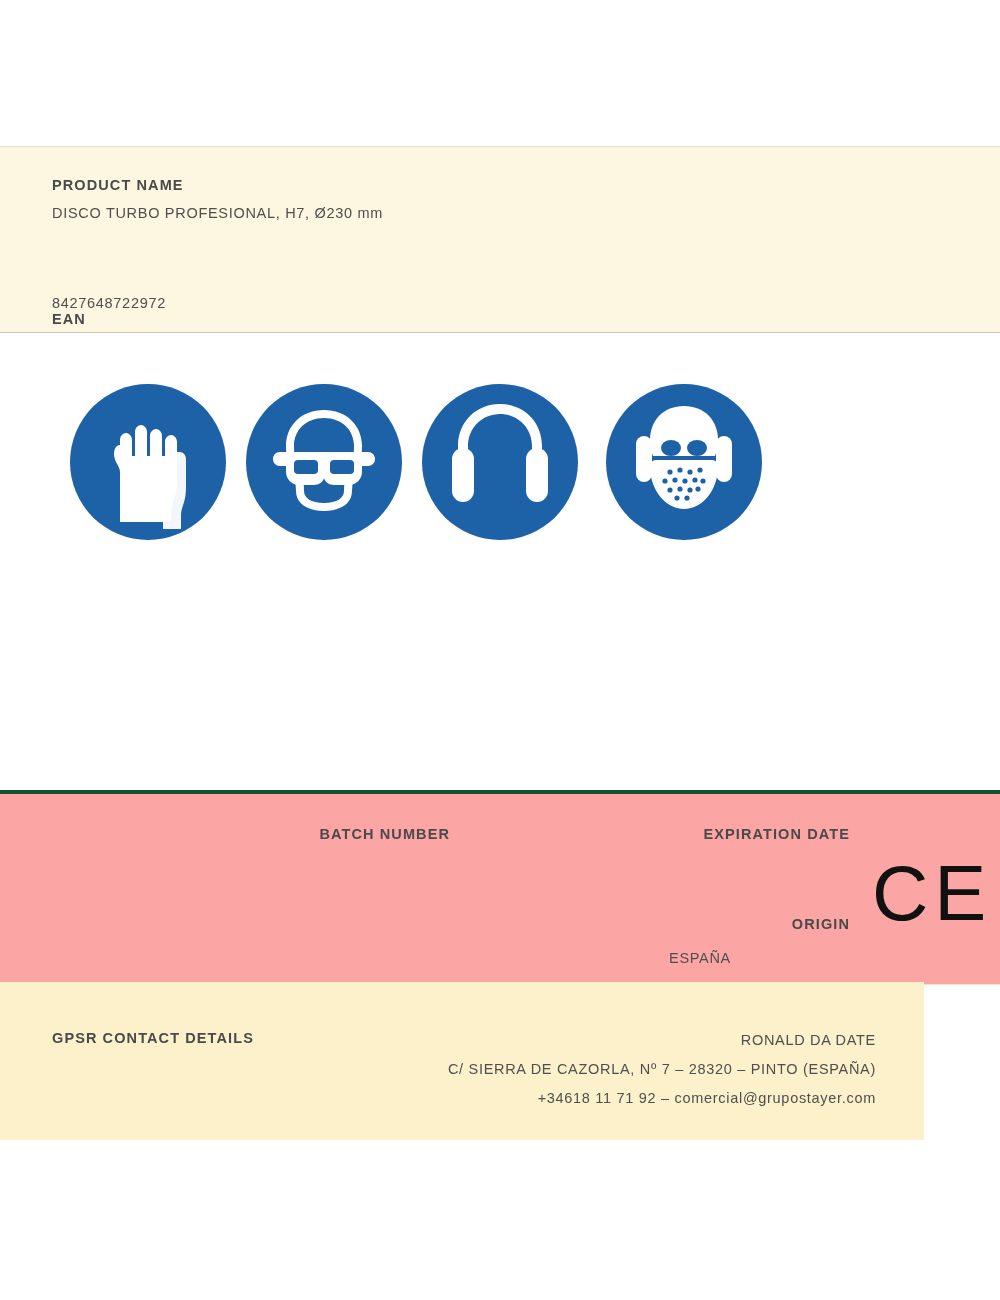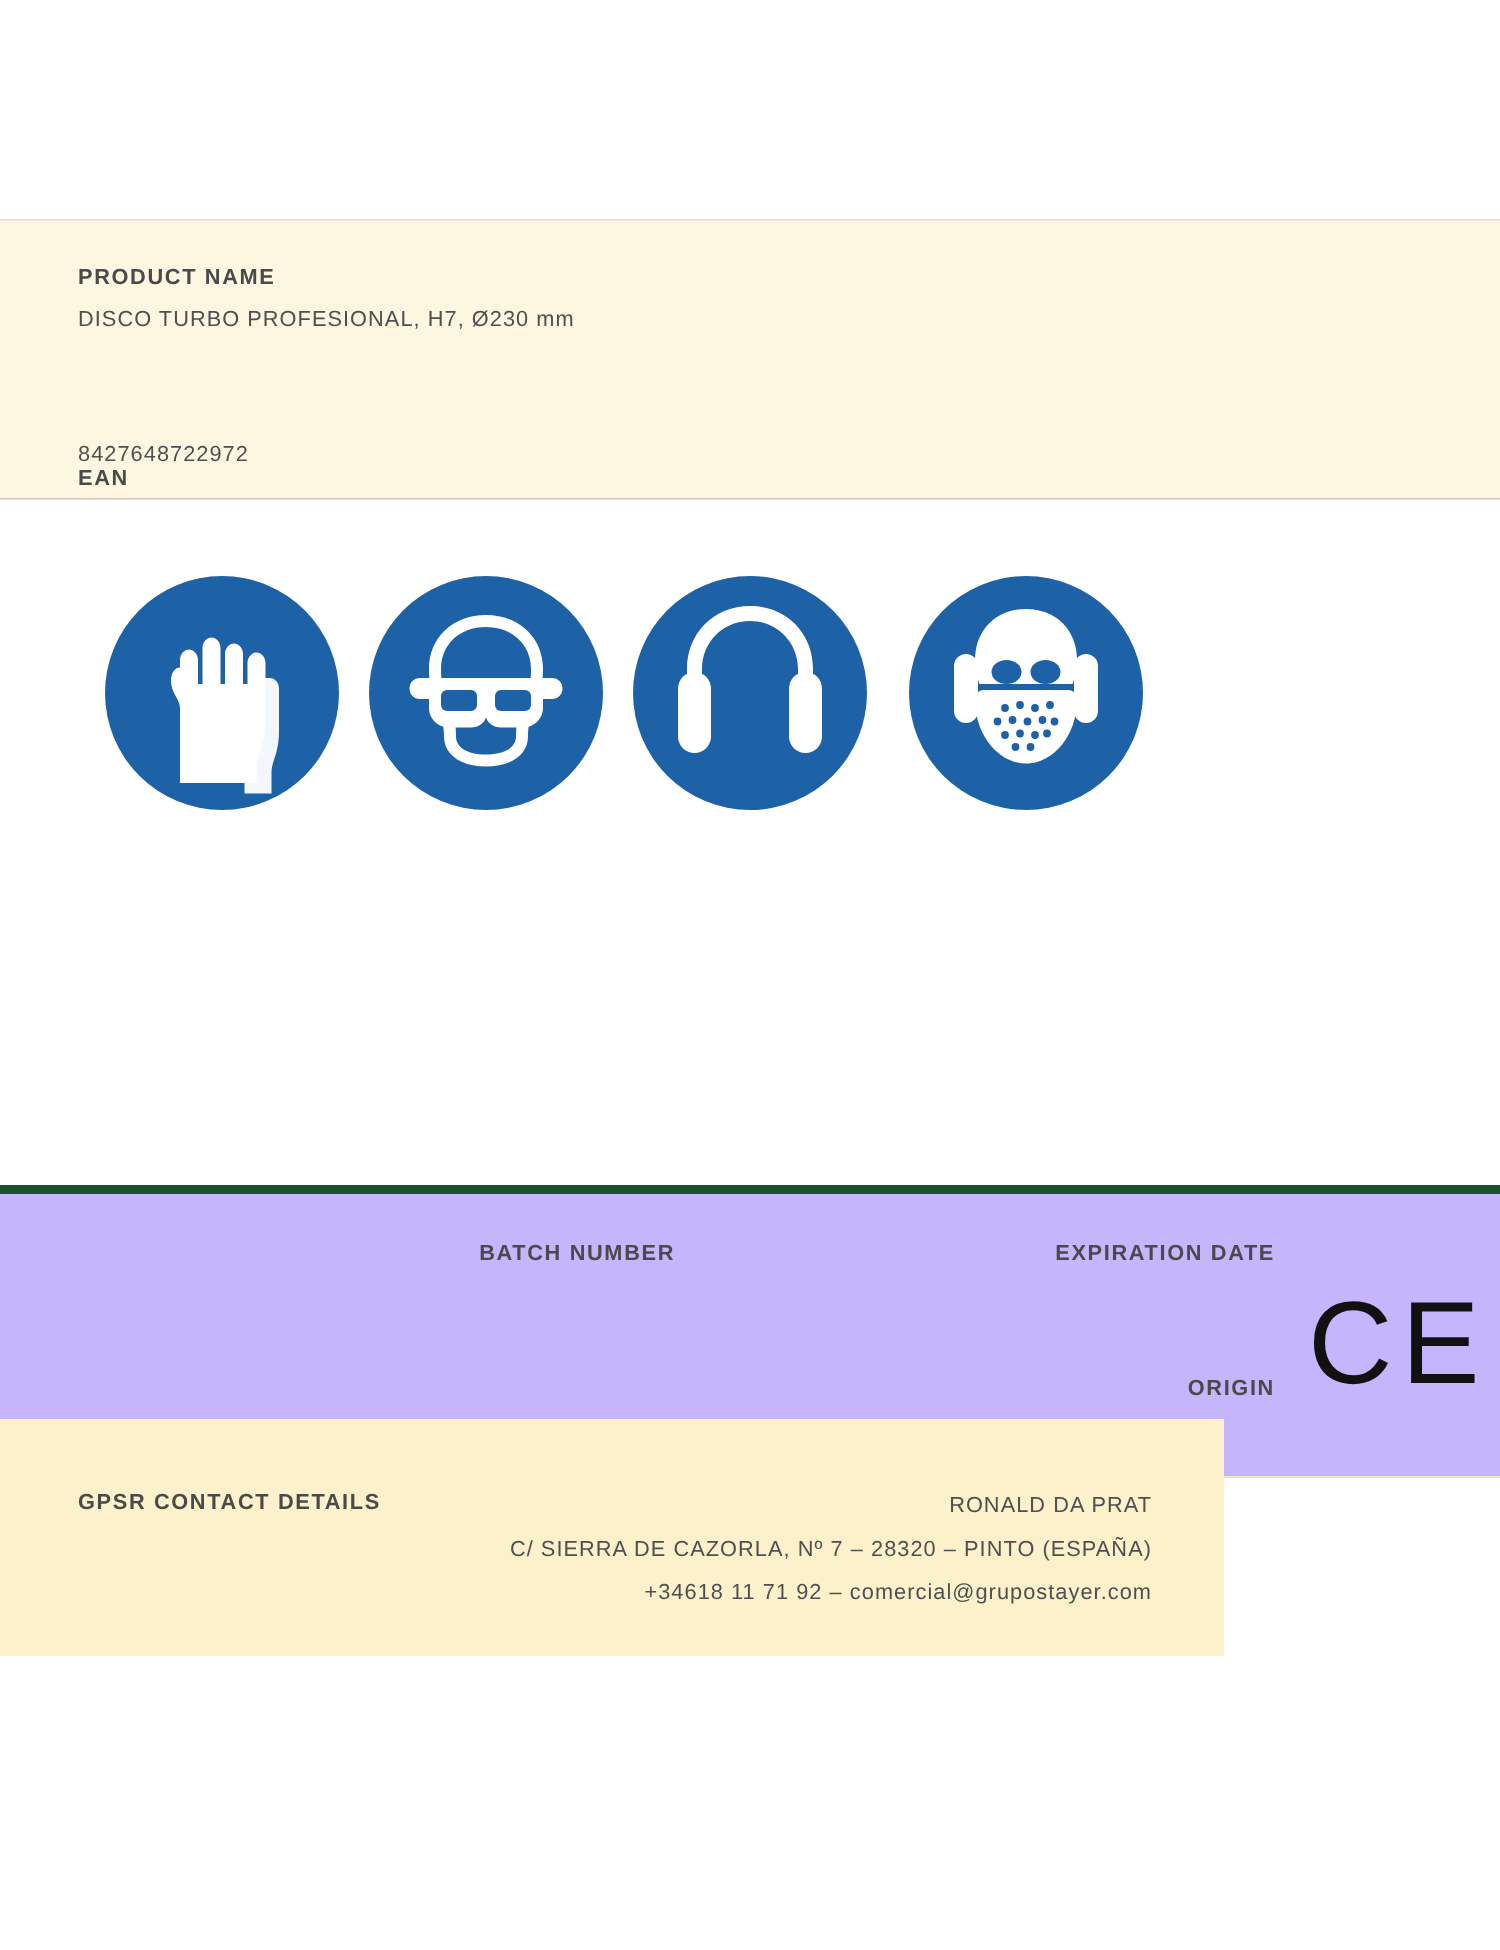--- a/index.html
+++ b/index.html
@@ -61,22 +61,22 @@
   .picto:nth-child(2) { left: 242px; }
   .picto:nth-child(3) { left: 418px; }
   .picto:nth-child(4) { left: 602px; }
   .picto svg { display: block; width: 164px; height: 164px; }
 
   
   .band-mid {
     position: absolute;
     left: 0; top: 790px;
     width: 1000px; height: 195px;
-    background: #c4b5fd;
-    border-top: 6px solid #14532d;
+    background: #fca5a5;
+    border-top: 4px solid #14532d;
     border-bottom: 1px solid #f0e6c4;
   }
   .mid-col {
     position: absolute;
     text-align: center;
   }
   .col-batch   { left: 150px; top: 32px; width: 300px; }
   .col-exp     { left: 550px; top: 32px; width: 300px; }
   .col-legal   { left: 150px; top: 122px; width: 300px; }
   .col-origin  { left: 550px; top: 122px; width: 300px; }
@@ -90,22 +90,22 @@
     line-height: 78px;
     letter-spacing: 6px;
     color: #111111;
     font-family: "Liberation Sans", sans-serif;
     margin-left: 20px;
   }
 
   
   .band-bottom {
     position: absolute;
-    left: 0; top: 946px;
-    width: 816px; height: 158px;
+    left: 0; top: 982px;
+    width: 924px; height: 158px;
     background: #fcf1ca;
   }
   .gpsr-label {
     position: absolute;
     left: 52px; top: 48px;
   }
   .gpsr-lines {
     position: absolute;
     right: 48px; top: 44px;
     text-align: right;
@@ -217,19 +217,19 @@
     <div class="mid-col col-origin">
       <span class="field-label">ORIGIN</span>
       <span class="field-value">ESPAÑA</span>
     </div>
     <div class="ce-mark">CE</div>
   </div>
 
   <div class="band-bottom">
     <div class="field-label gpsr-label">GPSR CONTACT DETAILS</div>
     <div class="gpsr-lines">
-      <div>RONALD DA PRAT</div>
+      <div>RONALD DA DATE</div>
       <div>C/ SIERRA DE CAZORLA, Nº 7 – 28320 – PINTO (ESPAÑA)</div>
       <div>+34618 11 71 92 – comercial@grupostayer.com</div>
     </div>
   </div>
 
 </div>
 
 </body></html>

